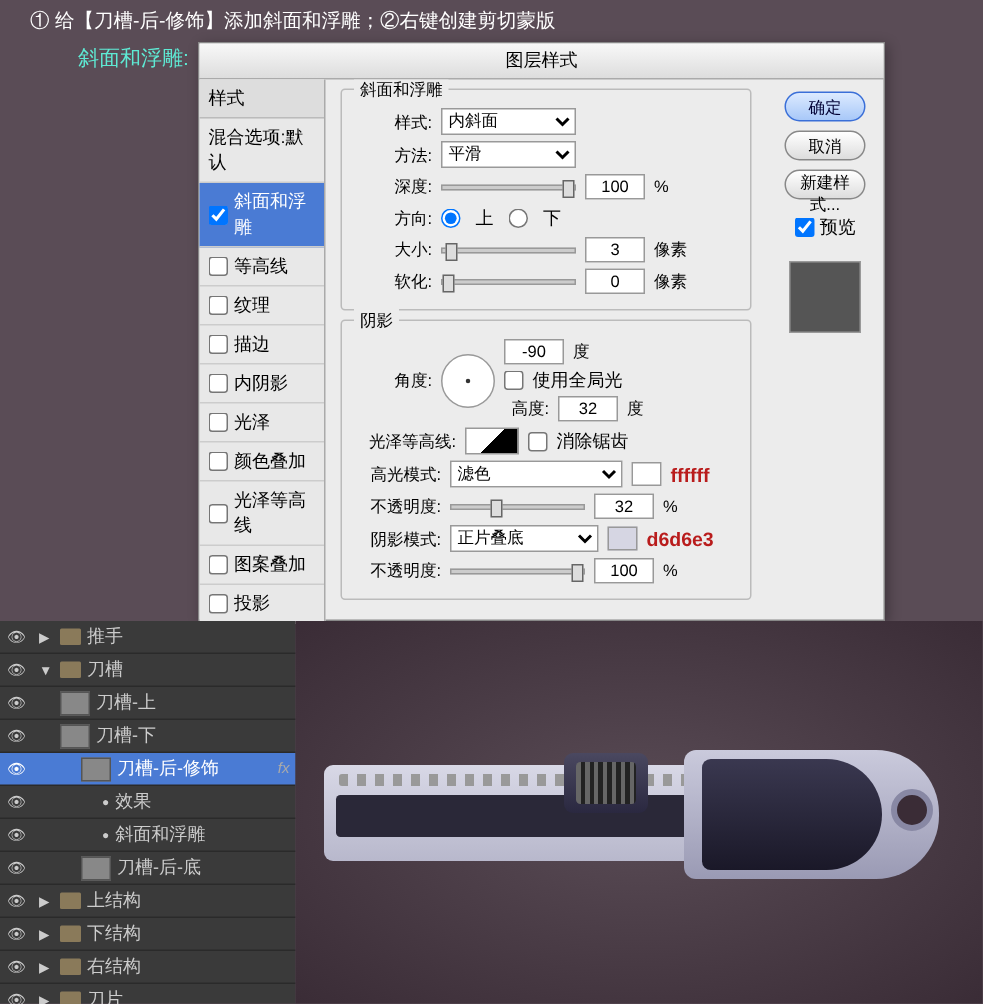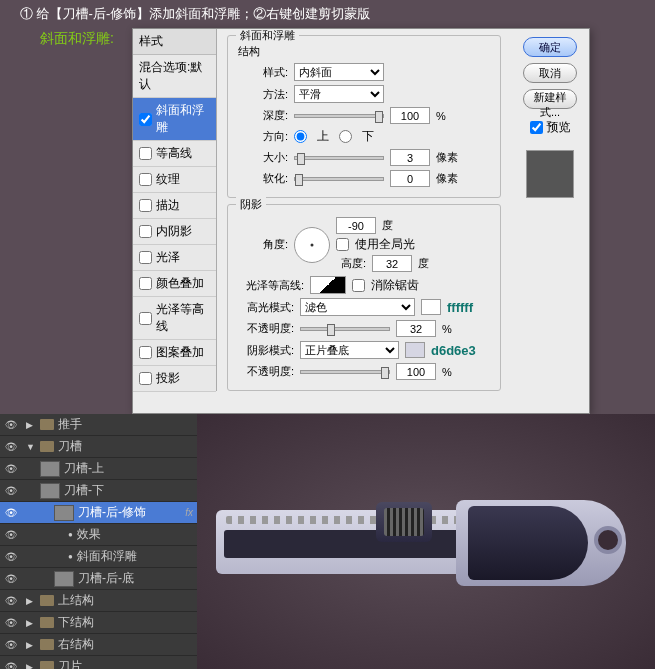--- a/index.html
+++ b/index.html
@@ -1,18 +1,18 @@
 <!DOCTYPE html>
 <html><head>
 <meta charset="utf-8">
 <style>
 *{margin:0;padding:0;box-sizing:border-box;font-family:"Microsoft YaHei",Arial,sans-serif;font-size:12px}
 body{width:655px;height:669px;background:#5a4c56;overflow:hidden}
 .header{color:#fff;padding:5px 20px;font-size:13px}
-.sub-label{color:#84cc16;padding:2px 40px;font-size:14px;position:absolute;top:28px;left:0}
+.sub-label{color:#5eead4;padding:2px 40px;font-size:14px;position:absolute;top:28px;left:12px}
 .dialog{position:absolute;top:28px;left:132px;width:458px;height:386px;background:#ececec;border:1px solid #888;box-shadow:2px 2px 8px rgba(0,0,0,.3)}
 .dialog-title{background:linear-gradient(#f8f8f8,#ddd);text-align:center;padding:3px;border-bottom:1px solid #aaa;font-size:12px}
 .dialog-body{display:flex;height:calc(100% - 22px)}
 .style-list{width:84px;border-right:1px solid #aaa;background:#e8e8e8}
 .style-list .hdr{background:#ddd;padding:4px 6px;border-bottom:1px solid #bbb}
 .style-list .item{padding:4px 6px;border-bottom:1px solid #ccc;display:flex;align-items:center;gap:4px;cursor:pointer}
 .style-list .item.sel{background:#4a7bd4;color:#fff}
 .style-list .item input{margin:0}
 .settings{flex:1;padding:6px 10px;position:relative;overflow:hidden}
 .group{border:1px solid #bbb;border-radius:3px;padding:8px 10px 6px;margin-bottom:6px;position:relative}
@@ -22,21 +22,21 @@
 .row select{width:90px;height:18px;font-size:11px;border:1px solid #999;background:#fff}
 .slider{flex:0 0 90px;height:4px;background:#ccc;border:1px solid #999;position:relative}
 .slider .thumb{position:absolute;top:-4px;width:8px;height:12px;background:#ddd;border:1px solid #666}
 .num{width:40px;height:17px;border:1px solid #999;text-align:center;font-size:11px;background:#fff}
 .unit{font-size:11px}
 .radio-row{display:flex;align-items:center;gap:10px}
 .angle-circle{width:36px;height:36px;border:1px solid #999;border-radius:50%;background:#fff;position:relative}
 .angle-circle::after{content:"";position:absolute;width:3px;height:3px;background:#333;border-radius:50%;top:50%;left:50%;transform:translate(-50%,-50%)}
 .swatch{width:36px;height:18px;border:1px solid #999;background:linear-gradient(135deg,#fff 50%,#000 50%)}
 .color-box{width:20px;height:16px;border:1px solid #999}
-.red-label{color:#0f766e;font-size:13px;font-weight:bold}
+.red-label{color:#b91c1c;font-size:13px;font-weight:bold}
 .btns{width:78px;padding:8px 6px;display:flex;flex-direction:column;gap:6px;align-items:center}
 .btn{width:54px;height:20px;border:1px solid #888;border-radius:10px;background:linear-gradient(#fff,#ddd);font-size:11px;cursor:pointer}
 .btn.primary{border-color:#3a6fd8;background:linear-gradient(#dceaff,#a8c8f8);color:#003}
 .preview-chk{display:flex;align-items:center;gap:4px;margin-top:4px}
 .preview-box{width:48px;height:48px;background:#555;border:1px solid #999;margin-top:8px}
 
 .layers{position:absolute;top:414px;left:0;width:197px;height:255px;background:#3a3a3a;color:#ccc}
 .lrow{display:flex;align-items:center;height:22px;border-bottom:1px solid #2a2a2a;padding:0 4px;gap:4px;font-size:11px}
 .lrow.sel{background:#4a7bd4;color:#fff}
 .eye{width:14px;height:14px;display:flex;align-items:center;justify-content:center;font-size:10px}
@@ -56,20 +56,21 @@
 .slider-btn::before{content:"";position:absolute;top:6px;left:8px;right:8px;bottom:6px;background:repeating-linear-gradient(90deg,#666 0 3px,#222 3px 6px);border-radius:3px}
 .hole{position:absolute;right:14px;top:44px;width:28px;height:28px;border-radius:50%;background:#3a2c36;border:4px solid #8888a4}
 </style>
 </head>
 <body>
 
 <div class="header">① 给【刀槽-后-修饰】添加斜面和浮雕；②右键创建剪切蒙版</div>
 <div class="sub-label">斜面和浮雕:</div>
 
 <div class="dialog">
+  <div class="dialog-title">图层样式</div>
   <div class="dialog-body">
     <div class="style-list">
       <div class="hdr">样式</div>
       <div class="item">混合选项:默认</div>
       <div class="item sel">
           <input type="checkbox" checked="" style="">
           <span>斜面和浮雕</span>
         </div>
       <div class="item">
           <input type="checkbox" style="">
@@ -105,21 +106,20 @@
         </div>
       <div class="item">
           <input type="checkbox" style="">
           <span>投影</span>
         </div>
     </div>
 
     <div class="settings">
       <div class="group">
         <div class="group-title">斜面和浮雕</div>
-        <div style="font-size:11px;margin-bottom:4px">结构</div>
         <div class="row">
             <label>样式:</label>
             <select><option>内斜面</option></select>
           </div>
         <div class="row">
             <label>方法:</label>
             <select><option>平滑</option></select>
           </div>
         <div class="row">
             <label>深度:</label>

